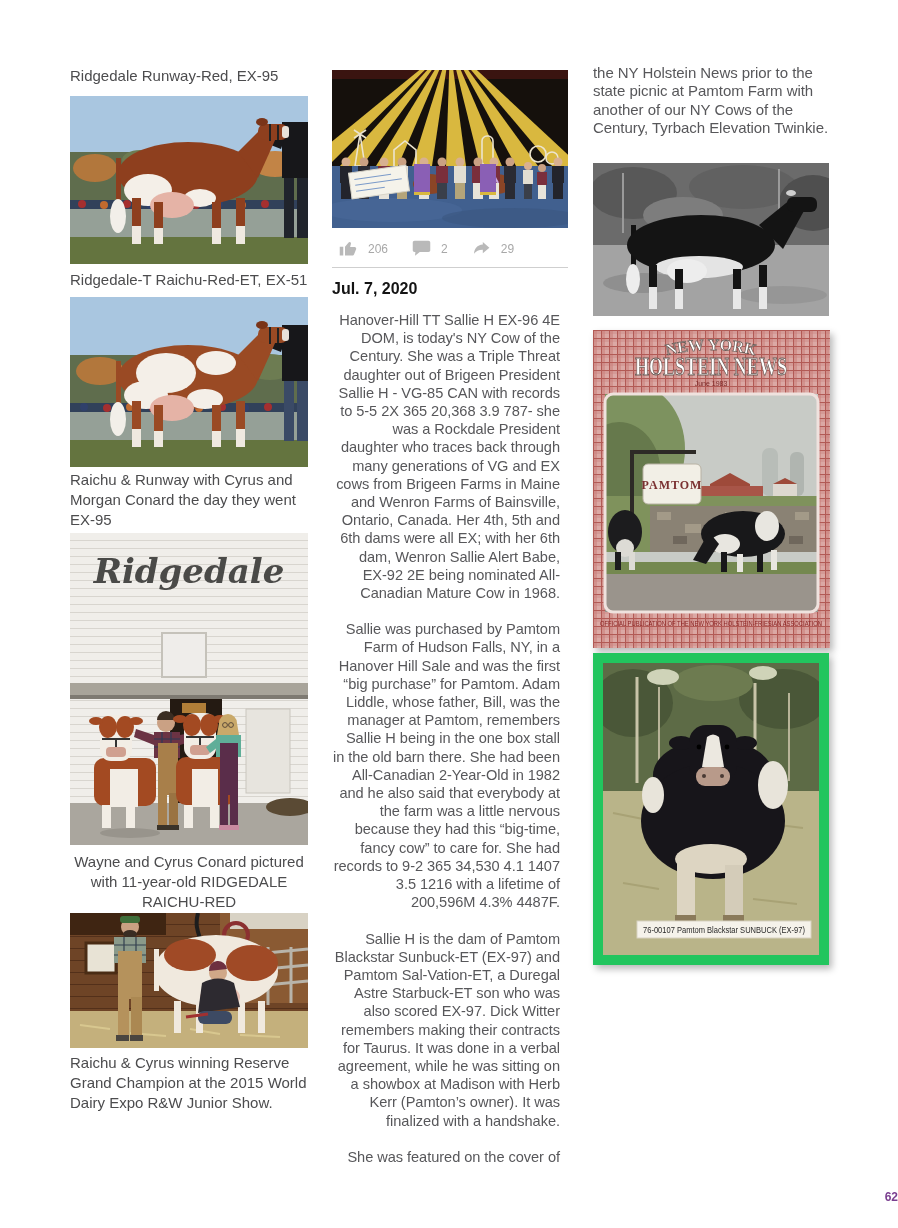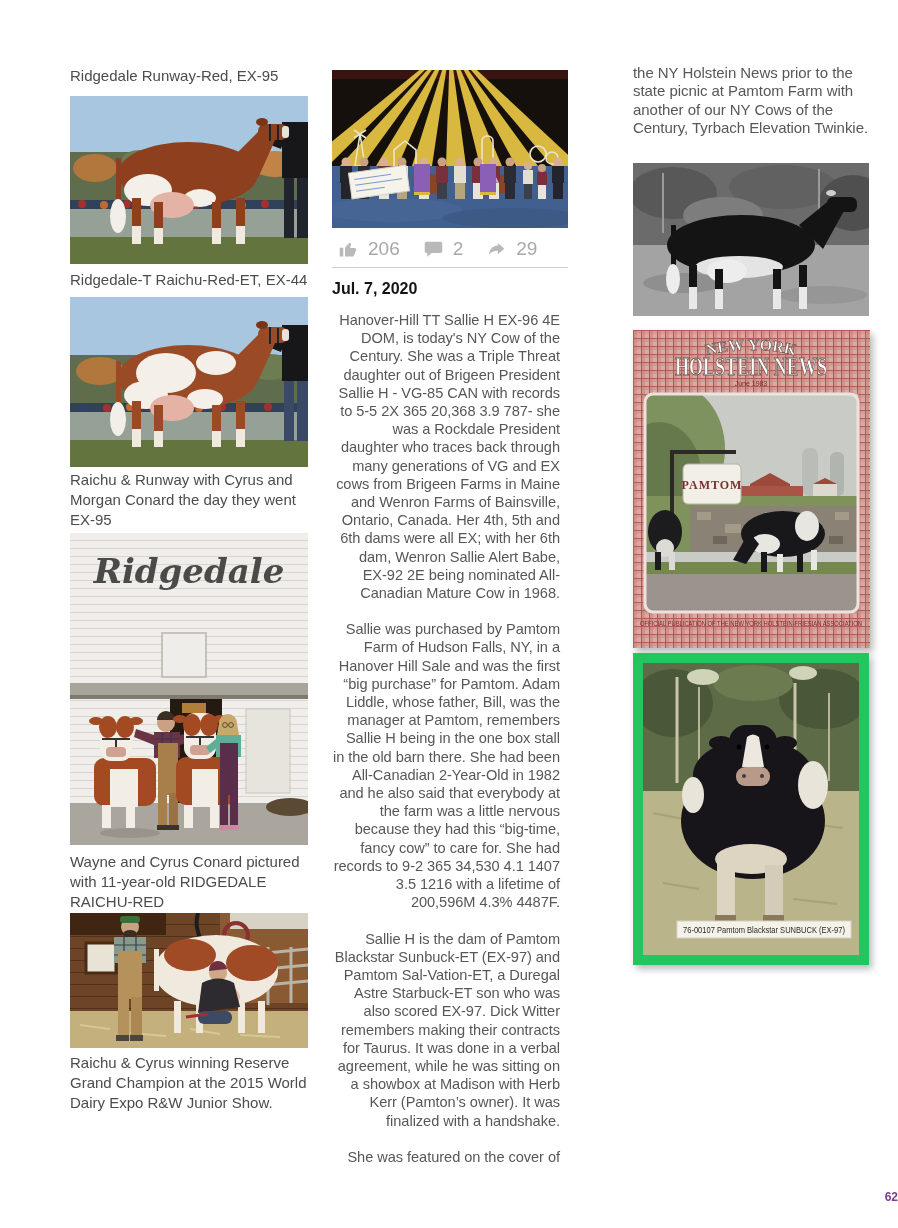--- a/index.html
+++ b/index.html
@@ -3,21 +3,21 @@
 <meta charset="utf-8">
 <style>
   html,body{margin:0;padding:0;background:#ffffff;}
   .page{position:relative;width:898px;height:1228px;background:#fff;overflow:hidden;
         font-family:"Liberation Sans","DejaVu Sans",sans-serif;border-radius:16px;}
   .abs{position:absolute;}
   .caption{font-size:15px;line-height:20px;color:#4c4c4e;}
   .body-text{font-size:14.6px;line-height:18.2px;color:#57575a;letter-spacing:-0.05px;}
   .body-text p{margin:0 8px 18px 0;text-align:right;}
   .post-date{font-size:16px;font-weight:bold;color:#141414;}
-  .social{display:flex;align-items:flex-end;gap:9px;color:#a8a8a8;font-size:19px;}
+  .social{display:flex;align-items:flex-end;gap:9px;color:#a8a8a8;font-size:12px;}
   .social .grp{display:flex;align-items:center;gap:9px;margin-right:14px;}
   .social svg{display:block;}
   .divider{height:1px;background:#cfcfcf;}
   .pagenum{color:#7a3e8f;font-size:12px;font-weight:bold;}
   svg.ph{display:block;}
   .shadow{box-shadow:3px 4px 7px rgba(0,0,0,.28);}
   .photo-frame{background:#22c55e;box-sizing:border-box;padding:10px;}
 </style>
 </head>
 <body>
@@ -73,21 +73,21 @@
         <rect x="84" y="106" width="9" height="42" fill="#8e3f1e"></rect>
         <rect x="142" y="106" width="9" height="42" fill="#8e3f1e"></rect>
         <rect x="166" y="102" width="9" height="46" fill="#8e3f1e"></rect>
         <rect x="62" y="130" width="9" height="18" fill="#efe9e0"></rect>
         <rect x="84" y="132" width="9" height="16" fill="#efe9e0"></rect>
         <rect x="142" y="132" width="9" height="16" fill="#efe9e0"></rect>
         <rect x="166" y="130" width="9" height="18" fill="#efe9e0"></rect>
       </g>
     </svg>
 
-    <div class="caption abs" style="top:270px;width:238px;">Ridgedale-T Raichu-Red-ET, EX-44</div>
+    <div class="caption abs" style="top:270px;width:238px;">Ridgedale-T Raichu-Red-ET, EX-51</div>
 
     <svg class="ph abs" style="top:297px;" width="238" height="170" viewBox="0 0 238 170">
       <rect width="238" height="170" fill="#a9c6e0"></rect>
       <rect y="58" width="238" height="52" fill="#5f6d4d"></rect>
       <ellipse cx="30" cy="74" rx="24" ry="14" fill="#b2773c"></ellipse>
       <ellipse cx="200" cy="70" rx="24" ry="13" fill="#6d7c52"></ellipse>
       <ellipse cx="120" cy="80" rx="30" ry="12" fill="#4f5c42"></ellipse>
       <rect y="106" width="238" height="9" fill="#31415a"></rect>
       <g>
         <circle cx="14" cy="110" r="4" fill="#30406b"></circle>
@@ -206,21 +206,21 @@
         <rect x="146" y="202" width="25" height="22" fill="#5fae98"></rect>
         <rect x="150" y="210" width="18" height="52" fill="#5a2d4a"></rect>
         <polygon points="146,206 136,214 140,220 148,214" fill="#5fae98"></polygon>
         <rect x="150" y="258" width="8" height="36" fill="#5a2d4a"></rect>
         <rect x="160" y="258" width="8" height="36" fill="#5a2d4a"></rect>
         <rect x="149" y="292" width="10" height="5" fill="#c98aa0"></rect>
         <rect x="159" y="292" width="10" height="5" fill="#c98aa0"></rect>
       </g>
     </svg>
 
-    <div class="caption abs" style="top:852px;width:238px;">Wayne and Cyrus Conard pictured with 11-year-old RIDGEDALE RAICHU-RED</div>
+    <div class="caption abs" style="top:852px;width:238px;text-align:center;">Wayne and Cyrus Conard pictured with 11-year-old RIDGEDALE RAICHU-RED</div>
 
     <svg class="ph abs" style="top:913px;" width="238" height="135" viewBox="0 0 238 135">
       <defs>
         <pattern id="wood" width="238" height="12" patternUnits="userSpaceOnUse">
           <rect width="238" height="12" fill="#6e4426"></rect>
           <line x1="0" y1="11.5" x2="238" y2="11.5" stroke="#53301a" stroke-width="1"></line>
         </pattern>
       </defs>
       <rect width="238" height="135" fill="url(#wood)"></rect>
       <rect width="96" height="22" fill="#3f2512"></rect>
@@ -411,21 +411,21 @@
     <div class="post-date abs" style="top:280px;">Jul. 7, 2020</div>
 
     <div class="body-text abs" style="top:311px;width:236px;">
       <p>Hanover-Hill TT Sallie H EX-96 4E DOM, is today's NY Cow of the Century. She was a Triple Threat daughter out of Brigeen President Sallie H - VG-85 CAN with records to 5-5 2X 365 20,368 3.9 787- she was a Rockdale President daughter who traces back through many generations of VG and EX cows from Brigeen Farms in Maine and Wenron Farms of Bainsville, Ontario, Canada. Her 4th, 5th and 6th dams were all EX; with her 6th dam, Wenron Sallie Alert Babe, EX-92 2E being nominated All-Canadian Mature Cow in 1968.</p>
       <p>Sallie was purchased by Pamtom Farm of Hudson Falls, NY, in a Hanover Hill Sale and was the first “big purchase” for Pamtom. Adam Liddle, whose father, Bill, was the manager at Pamtom, remembers Sallie H being in the one box stall in the old barn there. She had been All-Canadian 2-Year-Old in 1982 and he also said that everybody at the farm was a little nervous because they had this “big-time, fancy cow” to care for. She had records to 9-2 365 34,530 4.1 1407 3.5 1216 with a lifetime of 200,596M 4.3% 4487F.</p>
       <p>Sallie H is the dam of Pamtom Blackstar Sunbuck-ET (EX-97) and Pamtom Sal-Vation-ET, a Duregal Astre Starbuck-ET son who was also scored EX-97. Dick Witter remembers making their contracts for Taurus. It was done in a verbal agreement, while he was sitting on a showbox at Madison with Herb Kerr (Pamton’s owner). It was finalized with a handshake.</p>
       <p>She was featured on the cover of</p>
     </div>
   </div>
 
-  <div class="abs" style="left:593px;top:0;width:236px;height:960px;margin-left:40px;">
+  <div class="abs" style="left:593px;top:0;width:236px;height:960px;">
 
     <div class="body-text abs" style="top:64px;width:236px;font-size:15px;line-height:18.4px;">the NY Holstein News prior to the state picnic at Pamtom Farm with another of our NY Cows of the Century, Tyrbach Elevation Twinkie.</div>
 
     <svg class="ph abs" style="top:163px;" width="236" height="153" viewBox="0 0 236 153">
       <rect width="236" height="153" fill="#a8a8a8"></rect>
       <rect width="236" height="82" fill="#6b6b6b"></rect>
       <ellipse cx="40" cy="30" rx="44" ry="26" fill="#585858"></ellipse>
       <ellipse cx="150" cy="24" rx="54" ry="22" fill="#616161"></ellipse>
       <ellipse cx="220" cy="40" rx="34" ry="28" fill="#4f4f4f"></ellipse>
       <ellipse cx="90" cy="52" rx="40" ry="18" fill="#7d7d7d"></ellipse>

